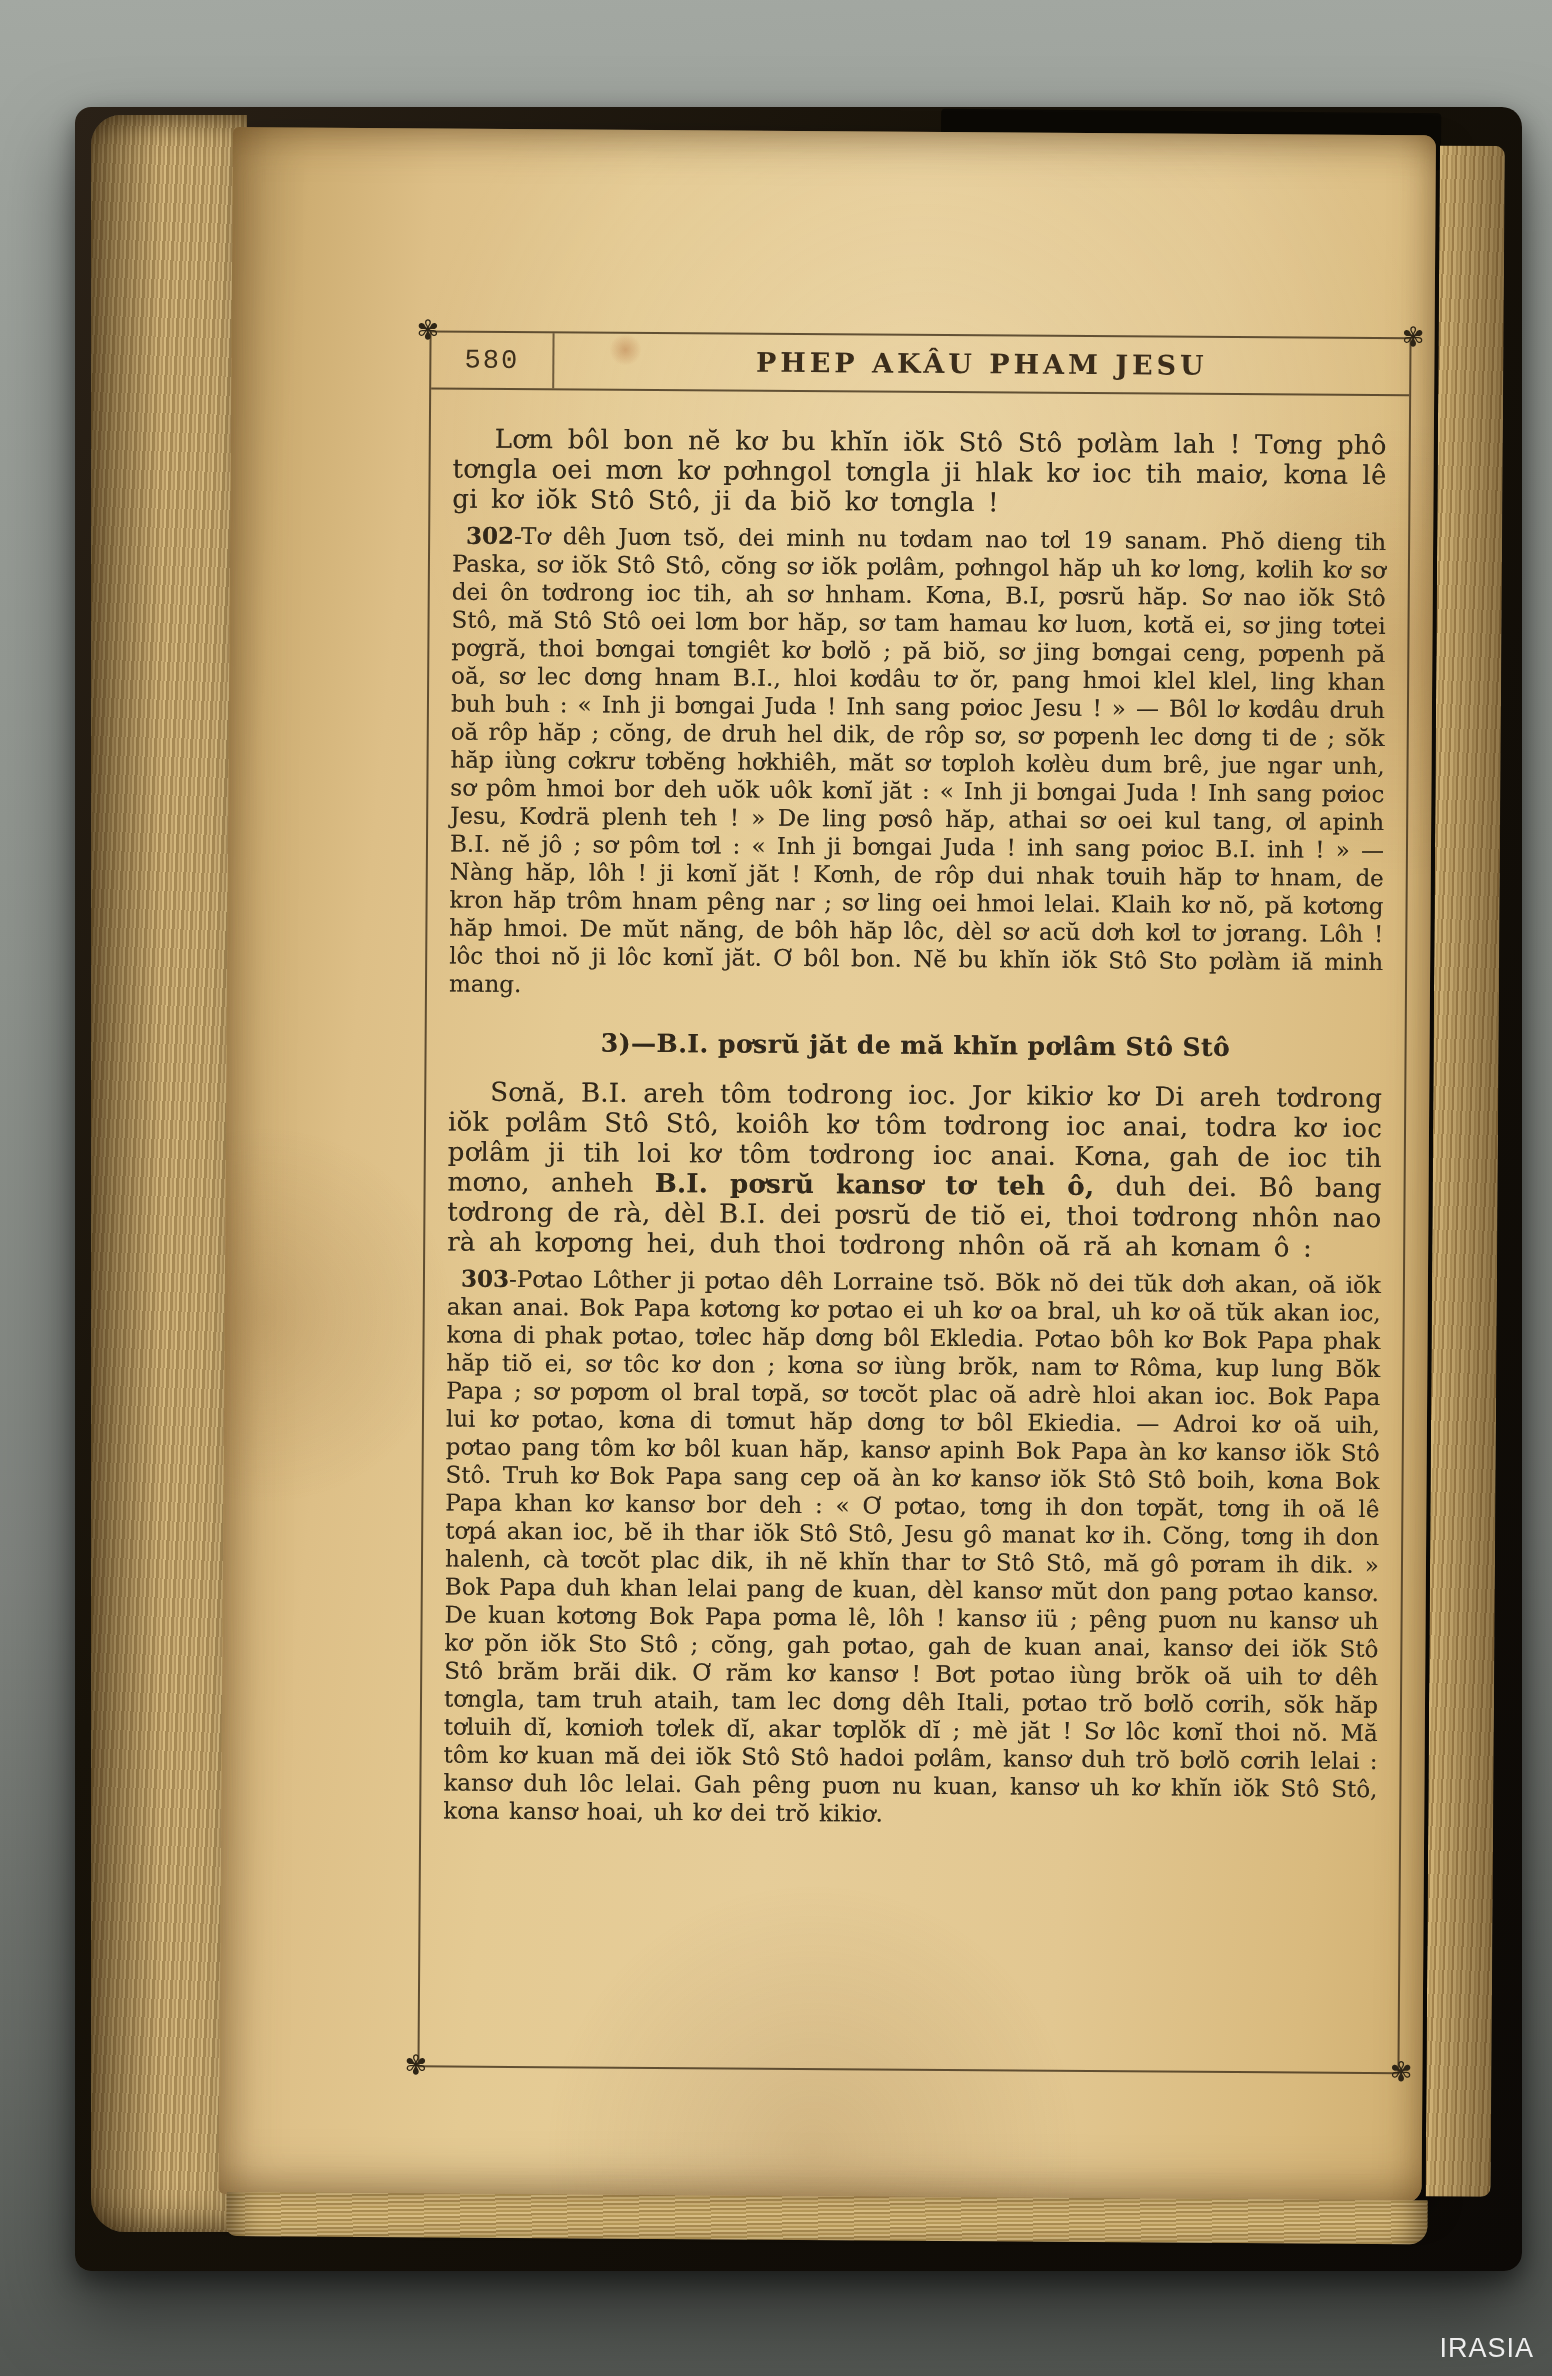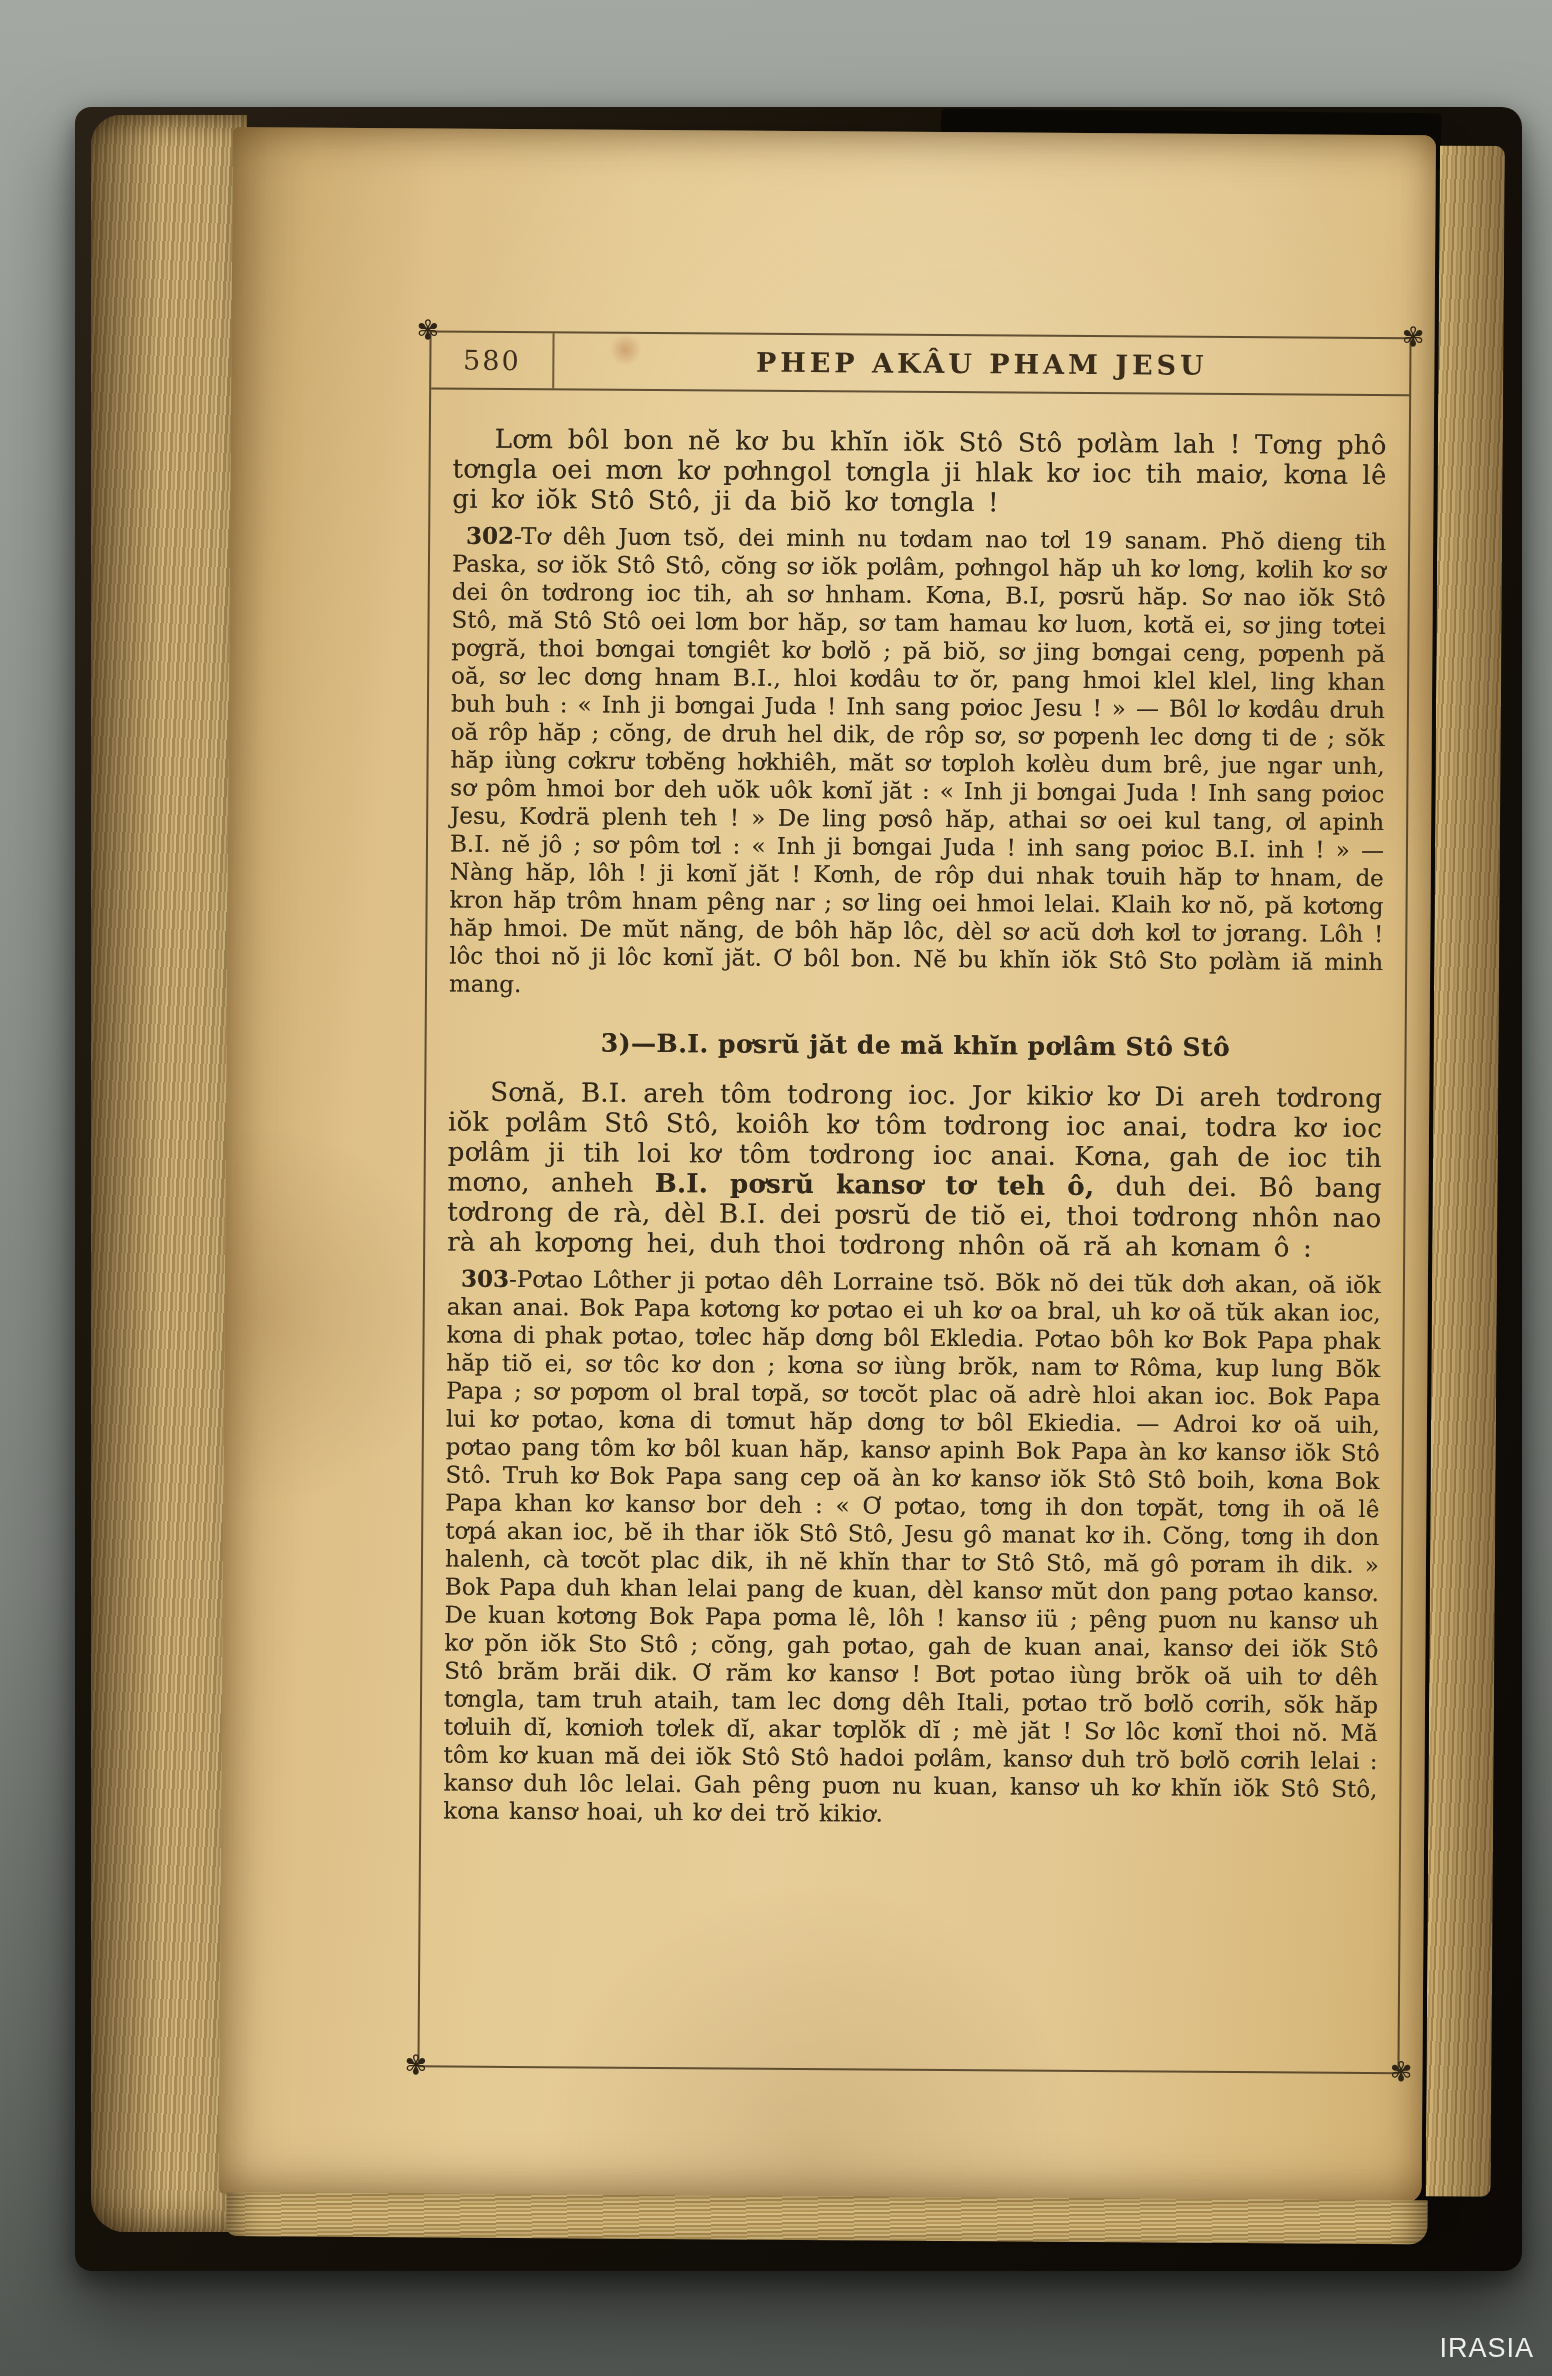--- a/index.html
+++ b/index.html
@@ -77,20 +77,21 @@
   .orn.bl { left:-15px; bottom:-13px; }
   .orn.br { right:-15px; bottom:-13px; }
   .pg-header {
     display:flex; align-items:stretch; height:55px;
     border-bottom:2px solid rgba(62,47,26,.8);
   }
   .pg-num {
     width:121px; display:flex; align-items:center; justify-content:center;
     font-size:27px; letter-spacing:2px; color:#3d2f1c;
     border-right:2px solid rgba(62,47,26,.7);
+    font-family:Liberation Mono, monospace;
   }
   .pg-title {
     flex:1; display:flex; align-items:center; justify-content:center;
     font-size:27px; font-weight:bold; letter-spacing:4px; color:#3b2d1b;
   }
   .pg-body { padding:18px 22px 0 22px; }
   .pg-body p { margin:0; text-align:justify; text-shadow:0 0 0.5px rgba(50,40,20,.55); }
   .p-large {
     font-size:26px; line-height:30px; word-spacing:.18em; letter-spacing:.01em;
     margin:16px 0 8px 0 !important;

